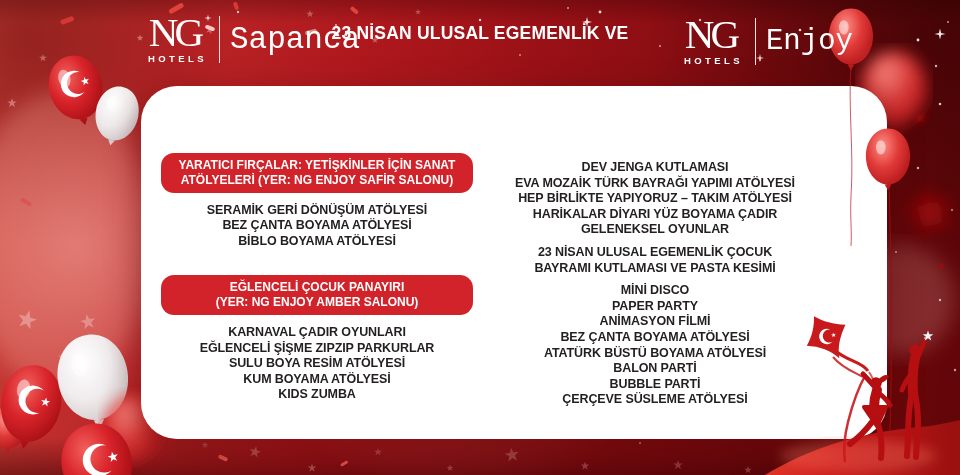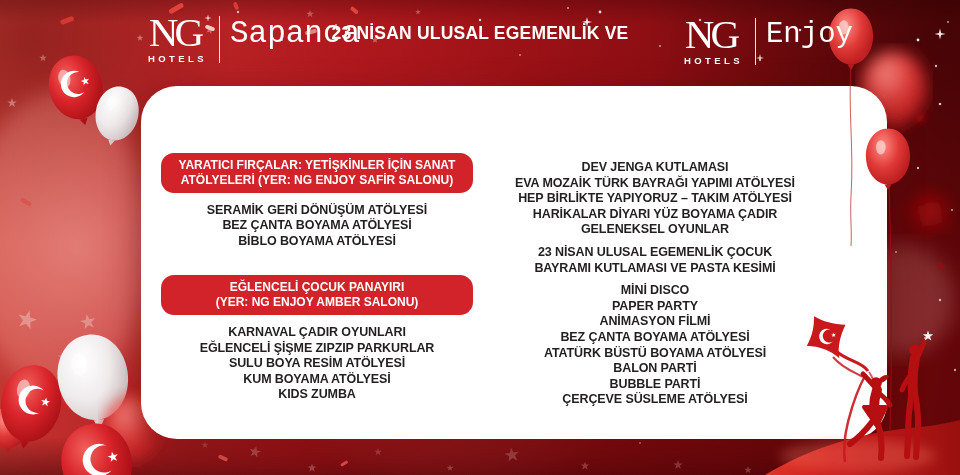--- a/index.html
+++ b/index.html
@@ -13,21 +13,21 @@
       radial-gradient(circle at 98% 6%, rgba(25,0,0,.45), rgba(25,0,0,0) 28%),
       linear-gradient(to bottom, rgba(40,0,2,.28) 0%, rgba(40,0,2,0) 5%, rgba(40,0,2,0) 92%, rgba(55,0,3,.5) 100%),
       linear-gradient(100deg,#c64037 0%,#bb2527 18%,#ae181d 36%,#9a1116 52%,#870d12 68%,#74090d 84%,#600508 100%);
   }
   svg.decor{position:absolute;inset:0;pointer-events:none;}
   .bg-layer{z-index:0;}
   .fg-layer{z-index:4;}
 
   
   .header{position:absolute;left:0;top:0;width:100%;height:84px;z-index:3;color:#fff;}
-  .logo{position:absolute;display:flex;align-items:flex-start;}
+  .logo{position:absolute;display:flex;align-items:center;}
   .logo-left{left:146px;top:16px;}
   .logo-right{left:682px;top:18px;}
   .ng-block{text-align:center;}
   .ng-mark{font-family:"Liberation Serif",serif;font-size:41px;line-height:.8;letter-spacing:-4px;padding-right:4px;}
   .hotels-label{font-size:9.5px;font-weight:bold;letter-spacing:3.4px;margin-top:4px;padding-left:2px;}
   .logo-divider{width:1px;height:47px;background:rgba(255,255,255,.9);margin:0 10px 0 12px;}
   .brand-name{font-family:Liberation Mono, monospace;font-size:31px;}
   .logo-right .brand-name{font-size:29px;}
   .page-title{
     position:absolute;left:50%;top:23px;transform:translateX(-50%);

